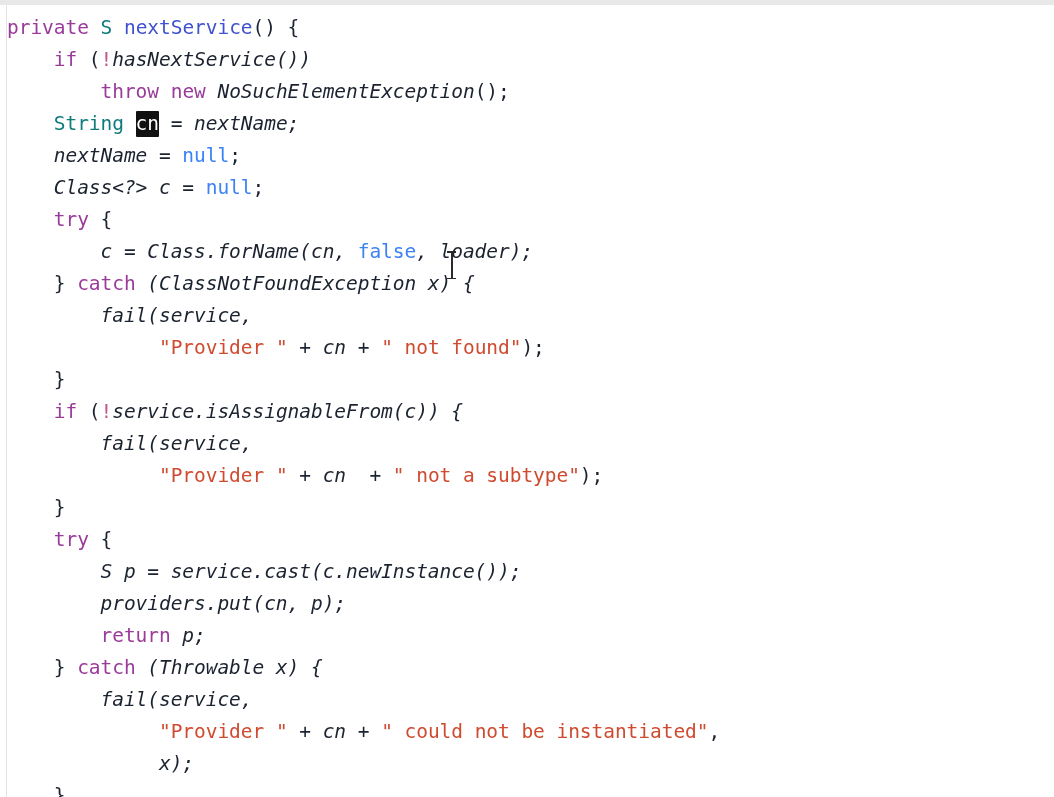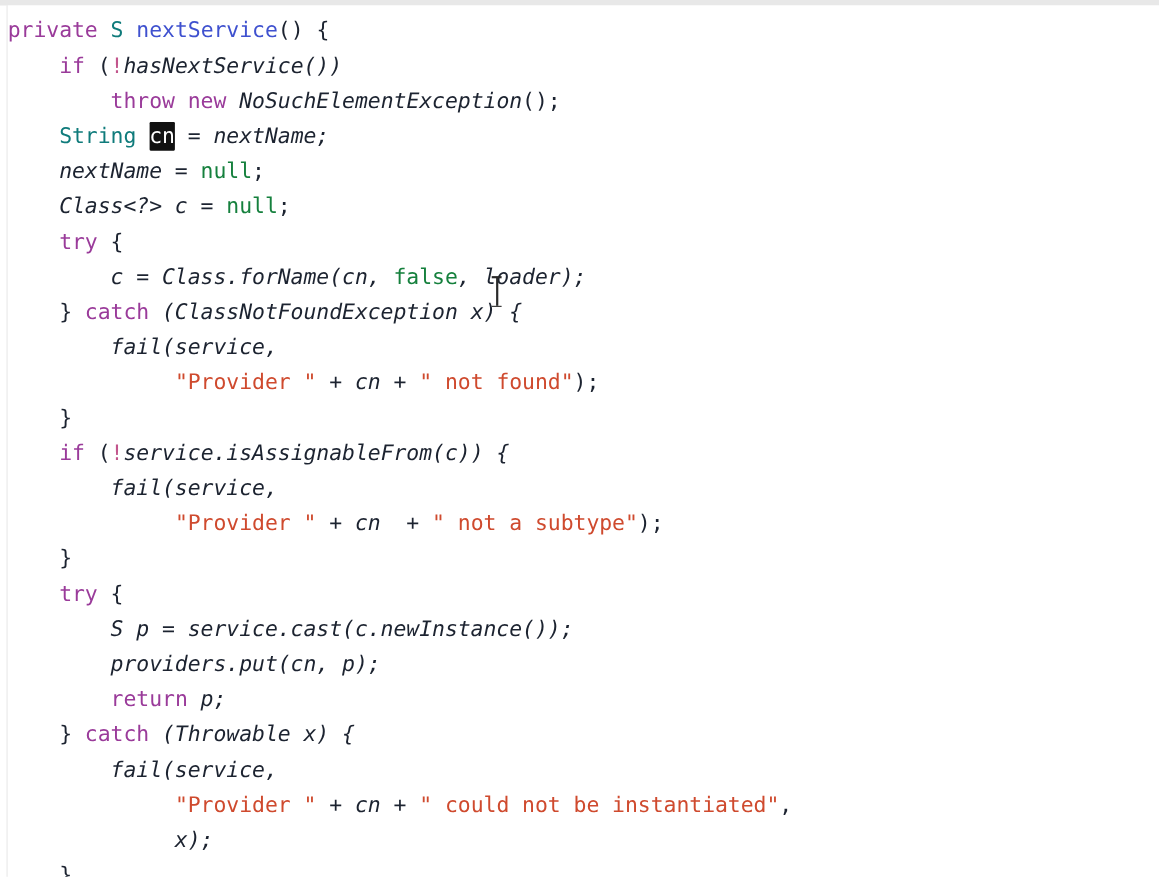--- a/index.html
+++ b/index.html
@@ -71,21 +71,21 @@
   }
 
   
   .tok-kw      { color: #9a3b9a; }   
   .tok-type    { color: #0f7b7b; }   
   .tok-fn      { color: #3f51cf; }   
   .tok-cls     { color: #c2558c; }   
   .tok-str     { color: #cf4a2e; }   
   .tok-plain   { color: #1c2330; font-style: italic; }
   .tok-punct   { color: #1c2330; }
-  .tok-lit     { color: #15803d; }   
+  .tok-lit     { color: #3b82f6; }   
 
   
   .sel {
     background: #111111;
     color: #ffffff;
     padding: 1px 0 2px 0;
     border-radius: 1px;
   }
 
   

